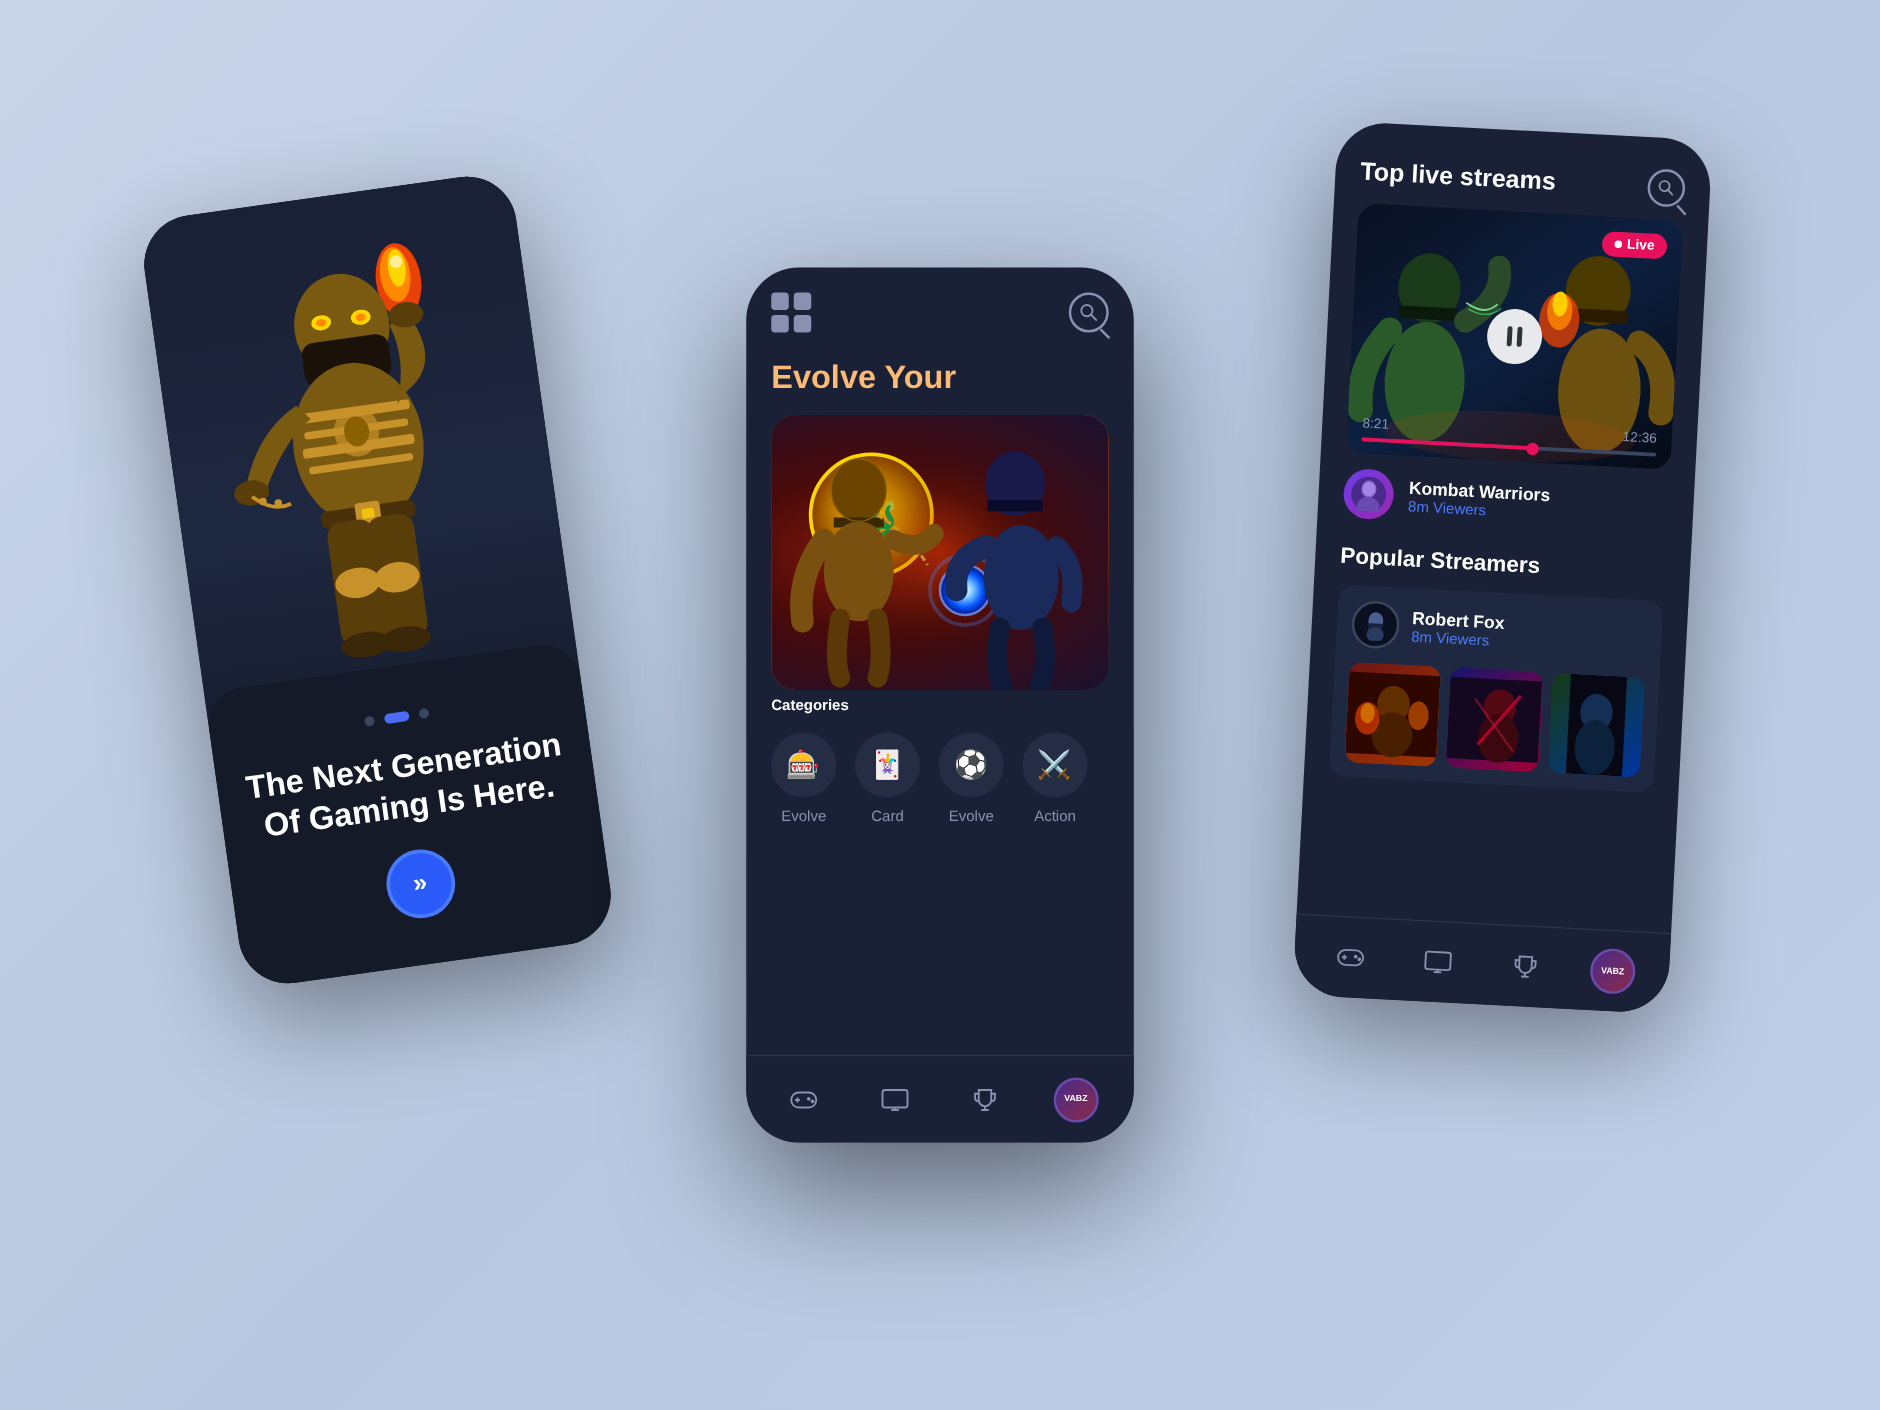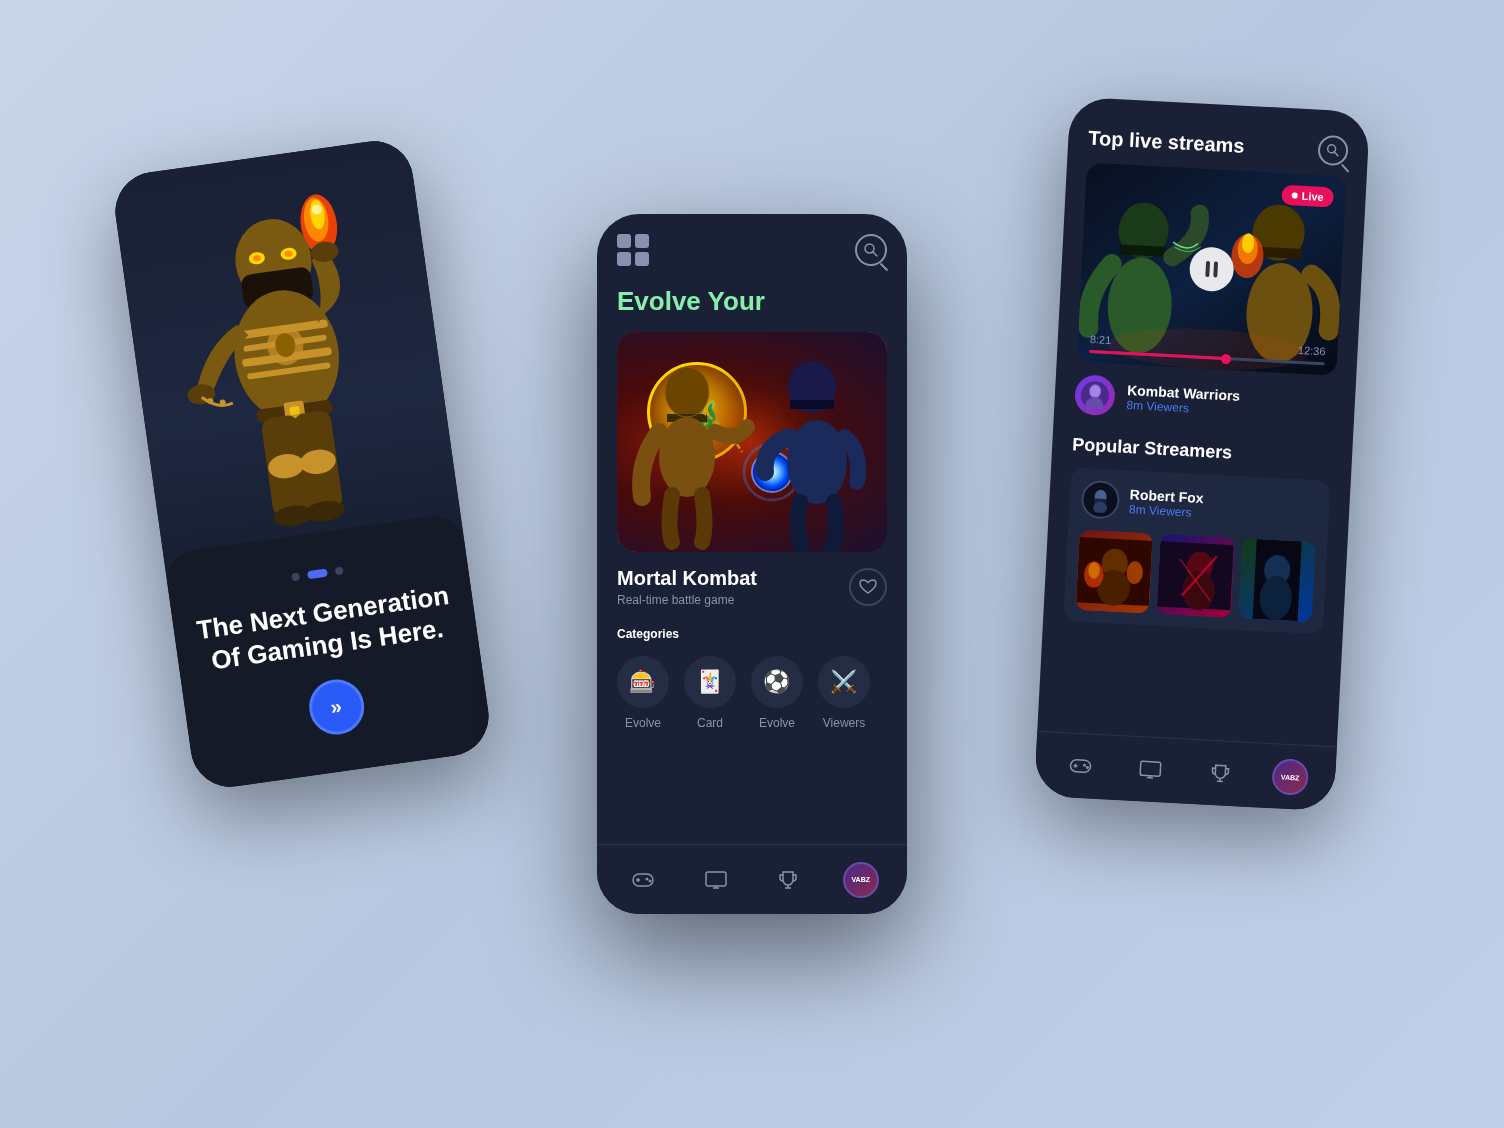--- a/index.html
+++ b/index.html
@@ -181,21 +181,21 @@
       transform: rotate(45deg);
     }
 
     .middle-hero-text {
       padding: 10px 20px 15px;
     }
 
     .hero-title {
       font-size: 26px;
       font-weight: 800;
-      color: #86efac;
+      color: #fdba74;
       line-height: 1.2;
     }
 
     .game-banner {
       margin: 0 20px;
       height: 220px;
       border-radius: 20px;
       overflow: hidden;
       position: relative;
       background: linear-gradient(135deg, #8B1A1A 0%, #CC4400 40%, #FF6600 70%, #1a1a4a 100%);
@@ -765,31 +765,20 @@
 
           <ellipse cx="200" cy="130" rx="30" ry="42" fill="#1a2a5a"></ellipse>
           <path d="M172,105 Q145,115 148,140" stroke="#1a2a5a" stroke-width="18" stroke-linecap="round" fill="none"></path>
           <path d="M228,105 Q245,120 240,150" stroke="#1a2a5a" stroke-width="16" stroke-linecap="round" fill="none"></path>
           <path d="M183,170 Q178,200 185,215" stroke="#0f1a3a" stroke-width="16" stroke-linecap="round" fill="none"></path>
           <path d="M217,170 Q222,200 215,215" stroke="#0f1a3a" stroke-width="16" stroke-linecap="round" fill="none"></path>
         </svg>
       </div>
     </div>
 
-    <div class="game-card-info">
-      <div>
-        <div class="game-title-text">Mortal Kombat</div>
-        <div class="game-subtitle">Real-time battle game</div>
-      </div>
-      <div class="heart-btn">
-        <svg width="18" height="16" viewBox="0 0 18 16">
-          <path d="M9,14 C9,14 1,8.5 1,4.5 C1,2.5 2.5,1 4.5,1 C6,1 7.5,2 9,3.5 C10.5,2 12,1 13.5,1 C15.5,1 17,2.5 17,4.5 C17,8.5 9,14 9,14Z" stroke="#8892b0" stroke-width="1.5" fill="none"></path>
-        </svg>
-      </div>
-    </div>
 
     <div class="categories-section">
       <div class="categories-title">Categories</div>
       <div class="categories-row">
         <div class="category-item">
           <div class="category-icon-circle">
             <span>🎰</span>
           </div>
           <span class="category-label">Evolve</span>
         </div>
@@ -802,21 +791,21 @@
         <div class="category-item">
           <div class="category-icon-circle">
             <span>⚽</span>
           </div>
           <span class="category-label">Evolve</span>
         </div>
         <div class="category-item">
           <div class="category-icon-circle">
             <span>⚔️</span>
           </div>
-          <span class="category-label">Viewers</span>
+          <span class="category-label">Action</span>
         </div>
       </div>
     </div>
 
     <div class="middle-nav">
       <div class="nav-icon">
         <svg width="24" height="20" viewBox="0 0 24 20">
           <rect x="2" y="4" width="20" height="12" rx="6" stroke="#8892b0" stroke-width="1.5" fill="none"></rect>
           <line x1="7" y1="8" x2="7" y2="12" stroke="#8892b0" stroke-width="1.5"></line>
           <line x1="5" y1="10" x2="9" y2="10" stroke="#8892b0" stroke-width="1.5"></line>

